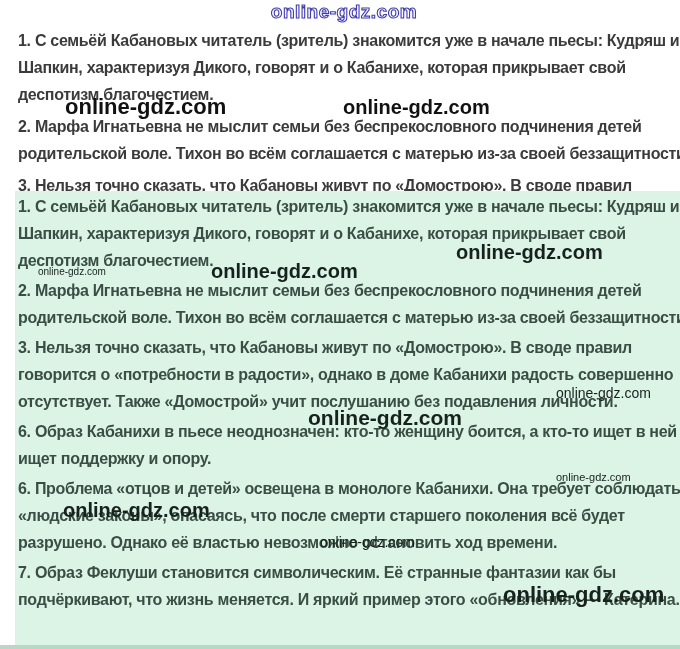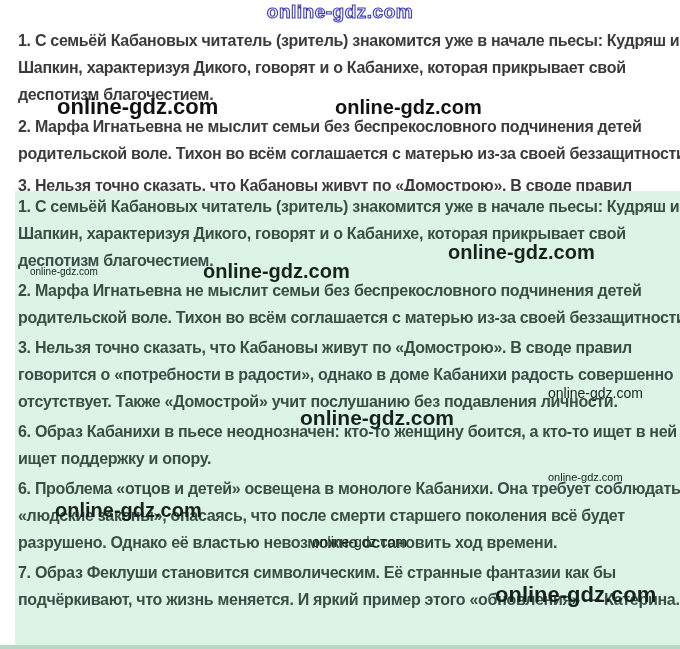--- a/index.html
+++ b/index.html
@@ -39,20 +39,21 @@
     line-height: 27px;
     margin: 0 0 5px 0;
   }
   .sheet-green .para { margin-bottom: 3px; }
   .wm {
     position: absolute;
     z-index: 5;
     line-height: 1;
     white-space: nowrap;
     pointer-events: none;
+    padding-left: 8px;
   }
   .wm-outline {
     left: 0; right: 0; top: 2px;
     text-align: center;
     font-size: 19px;
     font-weight: 700;
     color: rgba(255,255,255,0.05);
     -webkit-text-stroke: 1.1px #3c38c0;
     letter-spacing: 0.5px;
   }

